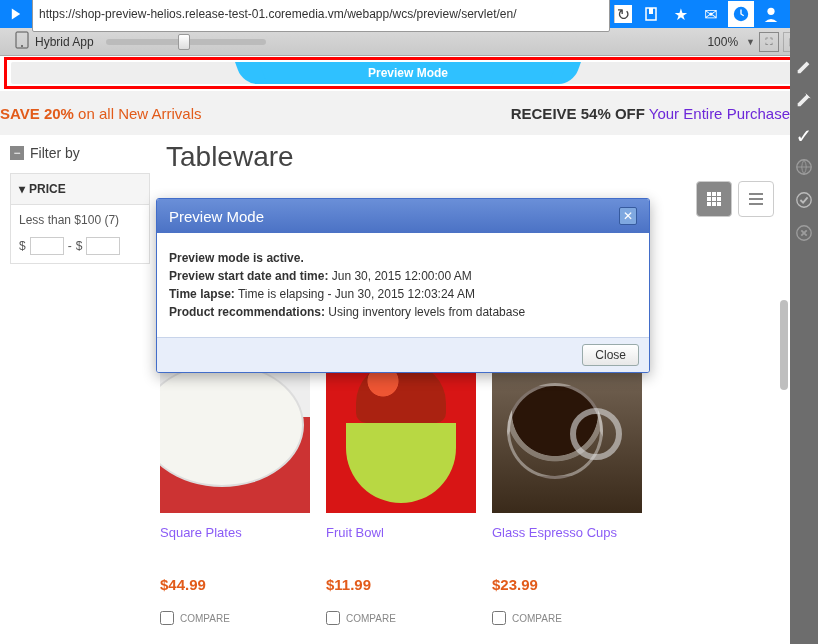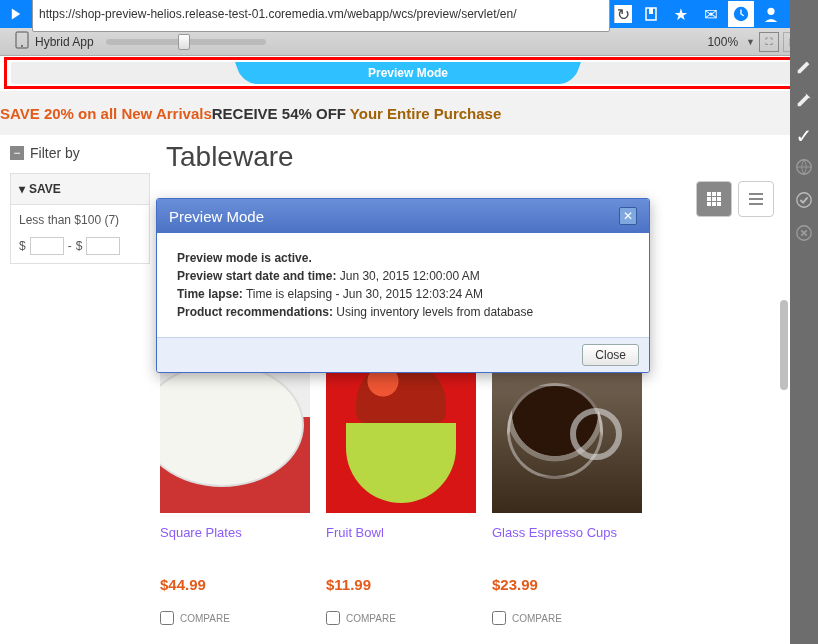--- a/index.html
+++ b/index.html
@@ -28,25 +28,25 @@
 .preview-pill { position: absolute; left: 240px; right: 240px; top: 0; bottom: 0; background: #2fc1ff; display: flex; align-items: center; justify-content: center; color: #fff; font-size: 12px; font-weight: bold; border-radius: 0 0 14px 14px; }
 .preview-pill::before, .preview-pill::after { content:''; position:absolute; top:0; width:24px; height:100%; background:#2fc1ff; }
 .preview-pill::before { left:-12px; border-radius: 0 0 0 14px; transform: skewX(20deg);}
 .preview-pill::after { right:-12px; border-radius: 0 0 14px 0; transform: skewX(-20deg);}
 
 
 .right-strip { position: absolute; right: 0; top: 0; width: 28px; height: 100%; background: #6d6d6d; display: flex; flex-direction: column; align-items: center; padding-top: 58px; gap: 10px; }
 .right-strip .r-icon { color: #ddd; font-size: 18px; }
 
 
-.promo { height: 44px; background: #f2f2f2; display: flex; align-items: center; justify-content: flex-start; font-size: 15px; margin-right: 28px; font-weight: bold; }
+.promo { height: 44px; background: #f2f2f2; display: flex; align-items: center; justify-content: space-between; font-size: 15px; margin-right: 28px; }
 .promo .left strong { color: #e25b1a; }
 .promo .left span { color: #e25b1a; }
 .promo .right strong { color: #333; }
-.promo .right span { color: #a16207; }
+.promo .right span { color: #6d28d9; }
 
 
 .content { display: flex; padding: 6px 6px 0 10px; margin-right: 28px; height: 490px; overflow: hidden; position: relative; }
 .sidebar { width: 140px; flex-shrink: 0; margin-right: 10px; }
 .filter-hdr { display: flex; align-items: center; font-size: 14px; color: #444; padding: 4px 0; }
 .filter-hdr .minus { width: 14px; height: 14px; background: #888; color: #fff; font-size: 12px; display: flex; align-items: center; justify-content: center; margin-right: 6px; }
 .price-box { border: 1px solid #e0e0e0; margin-top: 8px; background: #fafafa; font-size: 12px; }
 .price-hdr { padding: 8px; font-weight: bold; color: #333; display: flex; align-items: center; gap: 4px; background: #f5f5f5; border-bottom: 1px solid #e0e0e0; }
 .price-body { padding: 8px; background: #fff; }
 .price-body .range { margin-bottom: 10px; color: #555; }
@@ -75,21 +75,21 @@
 .img-fruit::before { content:''; position:absolute; bottom:10px; left:20px; width:110px; height:80px; background:#b8d843; border-radius: 0 0 55px 55px; }
 .img-fruit::after { content:''; position:absolute; top:10px; left:30px; width:90px; height:60px; background: radial-gradient(circle at 30% 30%, #e53 20%, #a21 21%); border-radius: 40px 40px 10px 10px; }
 .img-cups { background: linear-gradient(#7a6a5a, #3a2a1a); }
 .img-cups::before { content:''; position:absolute; top:30px; left:15px; width:90px; height:90px; background: radial-gradient(circle at 50% 30%, #2a1508 55%, rgba(255,255,255,0.3) 56% 62%, transparent 63%); border-radius:50%; border: 3px solid rgba(255,255,255,0.4);}
 .img-cups::after { content:''; position:absolute; top:55px; right:20px; width:40px; height:40px; border:6px solid rgba(220,220,220,0.6); border-radius:50%;}
 
 
 .modal { position: absolute; left: 156px; top: 198px; width: 494px; background: #fff; border: 1px solid #426dc9; box-shadow: 0 4px 14px rgba(0,0,0,0.3); z-index: 50; border-radius: 3px; overflow: hidden; }
 .modal-hdr { background: linear-gradient(#6a8fd8, #4b72c5); color: #fff; padding: 8px 12px; font-size: 15px; display: flex; justify-content: space-between; align-items: center; }
 .modal-close { width: 18px; height: 18px; background: #7fa8e0; border: 1px solid #365a9e; display: flex; align-items: center; justify-content: center; font-size: 12px; cursor: pointer; border-radius: 2px; }
-.modal-body { padding: 16px 20px; font-size: 12px; color: #333; line-height: 1.5; }
+.modal-body { padding: 16px 12px; font-size: 12px; color: #333; line-height: 1.5; }
 .modal-body .line strong { font-weight: bold; }
 .modal-footer { background: #e8eefa; border-top: 1px solid #c8d4ea; padding: 6px 10px; text-align: right; }
 .close-btn { background: linear-gradient(#fff,#e8e8e8); border: 1px solid #9aa; border-radius: 3px; padding: 3px 12px; font-size: 12px; color: #333; cursor: pointer; }
 
 
 .scroll-hint { position: absolute; right: 30px; top: 300px; width: 8px; height: 90px; background: rgba(0,0,0,0.25); border-radius: 4px; }
 </style>
 </head>
 <body>
 
@@ -164,21 +164,21 @@
 
 <div class="content">
   <div class="sidebar">
     <div class="filter-hdr">
       <span class="minus">−</span>
       <span>Filter by</span>
     </div>
     <div class="price-box">
       <div class="price-hdr">
         <span>▾</span>
-        <span>SAVE</span>
+        <span>PRICE</span>
       </div>
       <div class="price-body">
         <div class="range">Less than $100 (7)</div>
         <div class="price-inputs">
           <span>$</span>
           <input style="">
           <span>-</span>
           <span>$</span>
           <input style="">
         </div>

